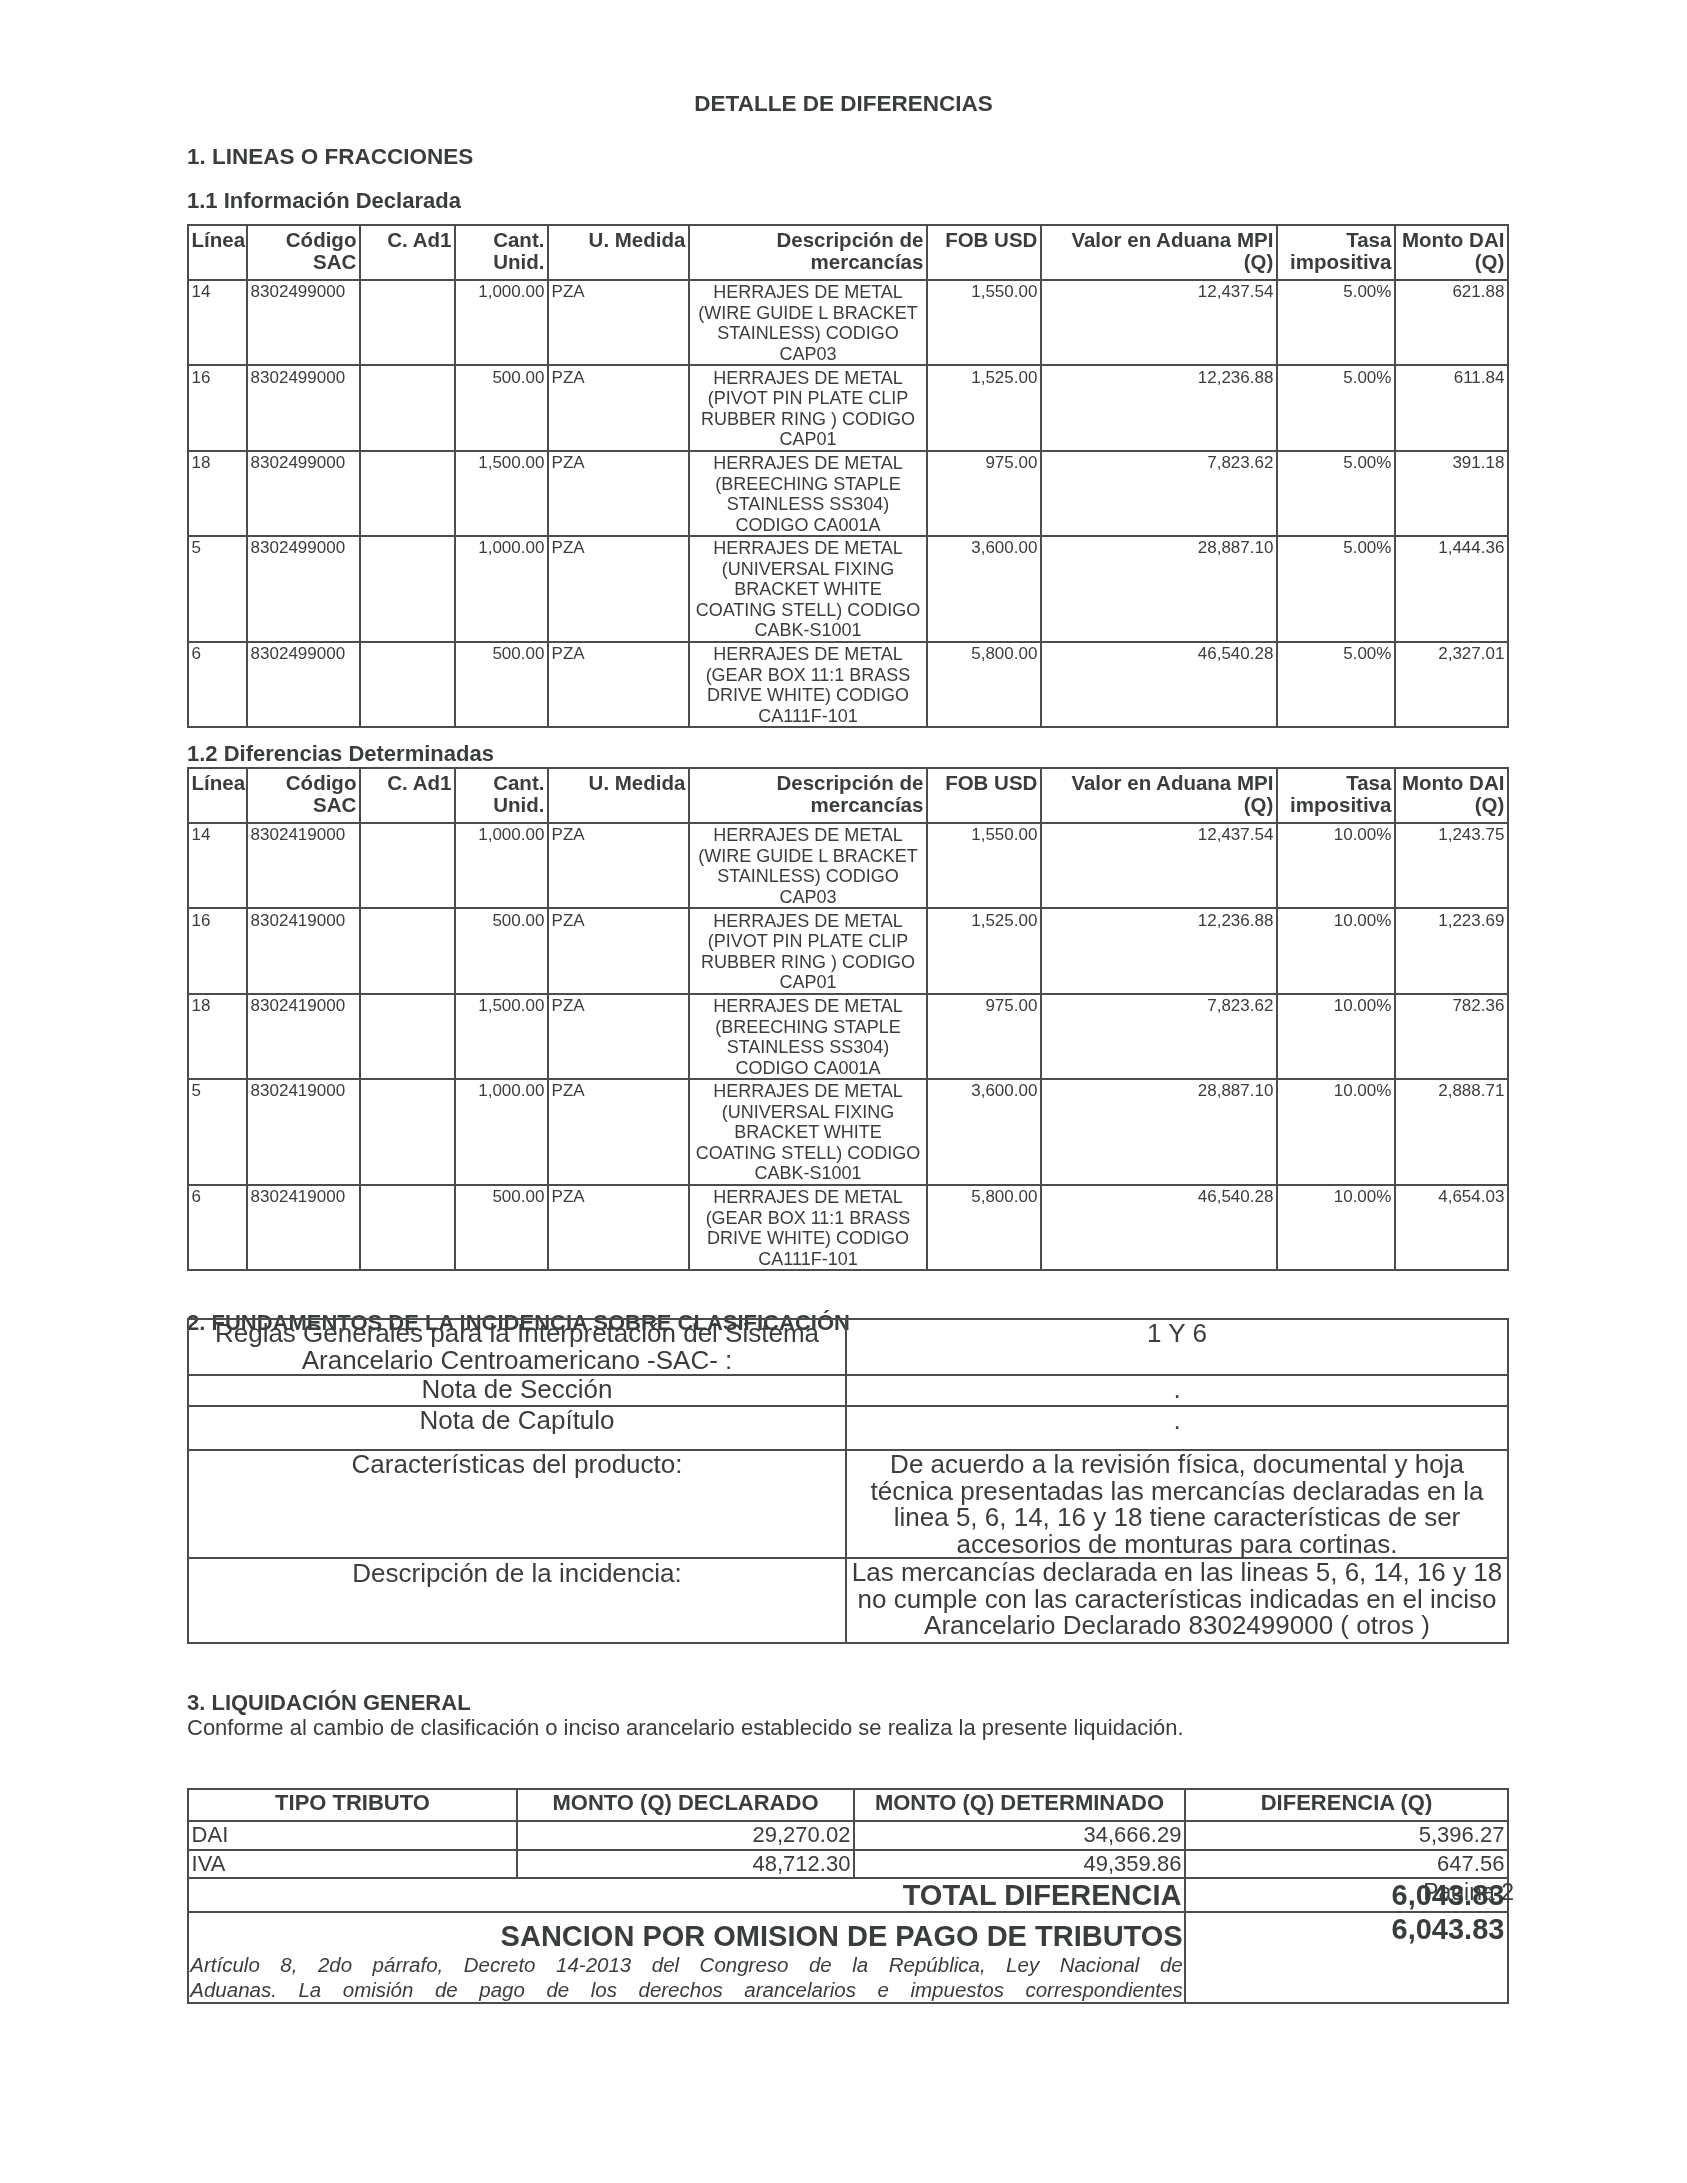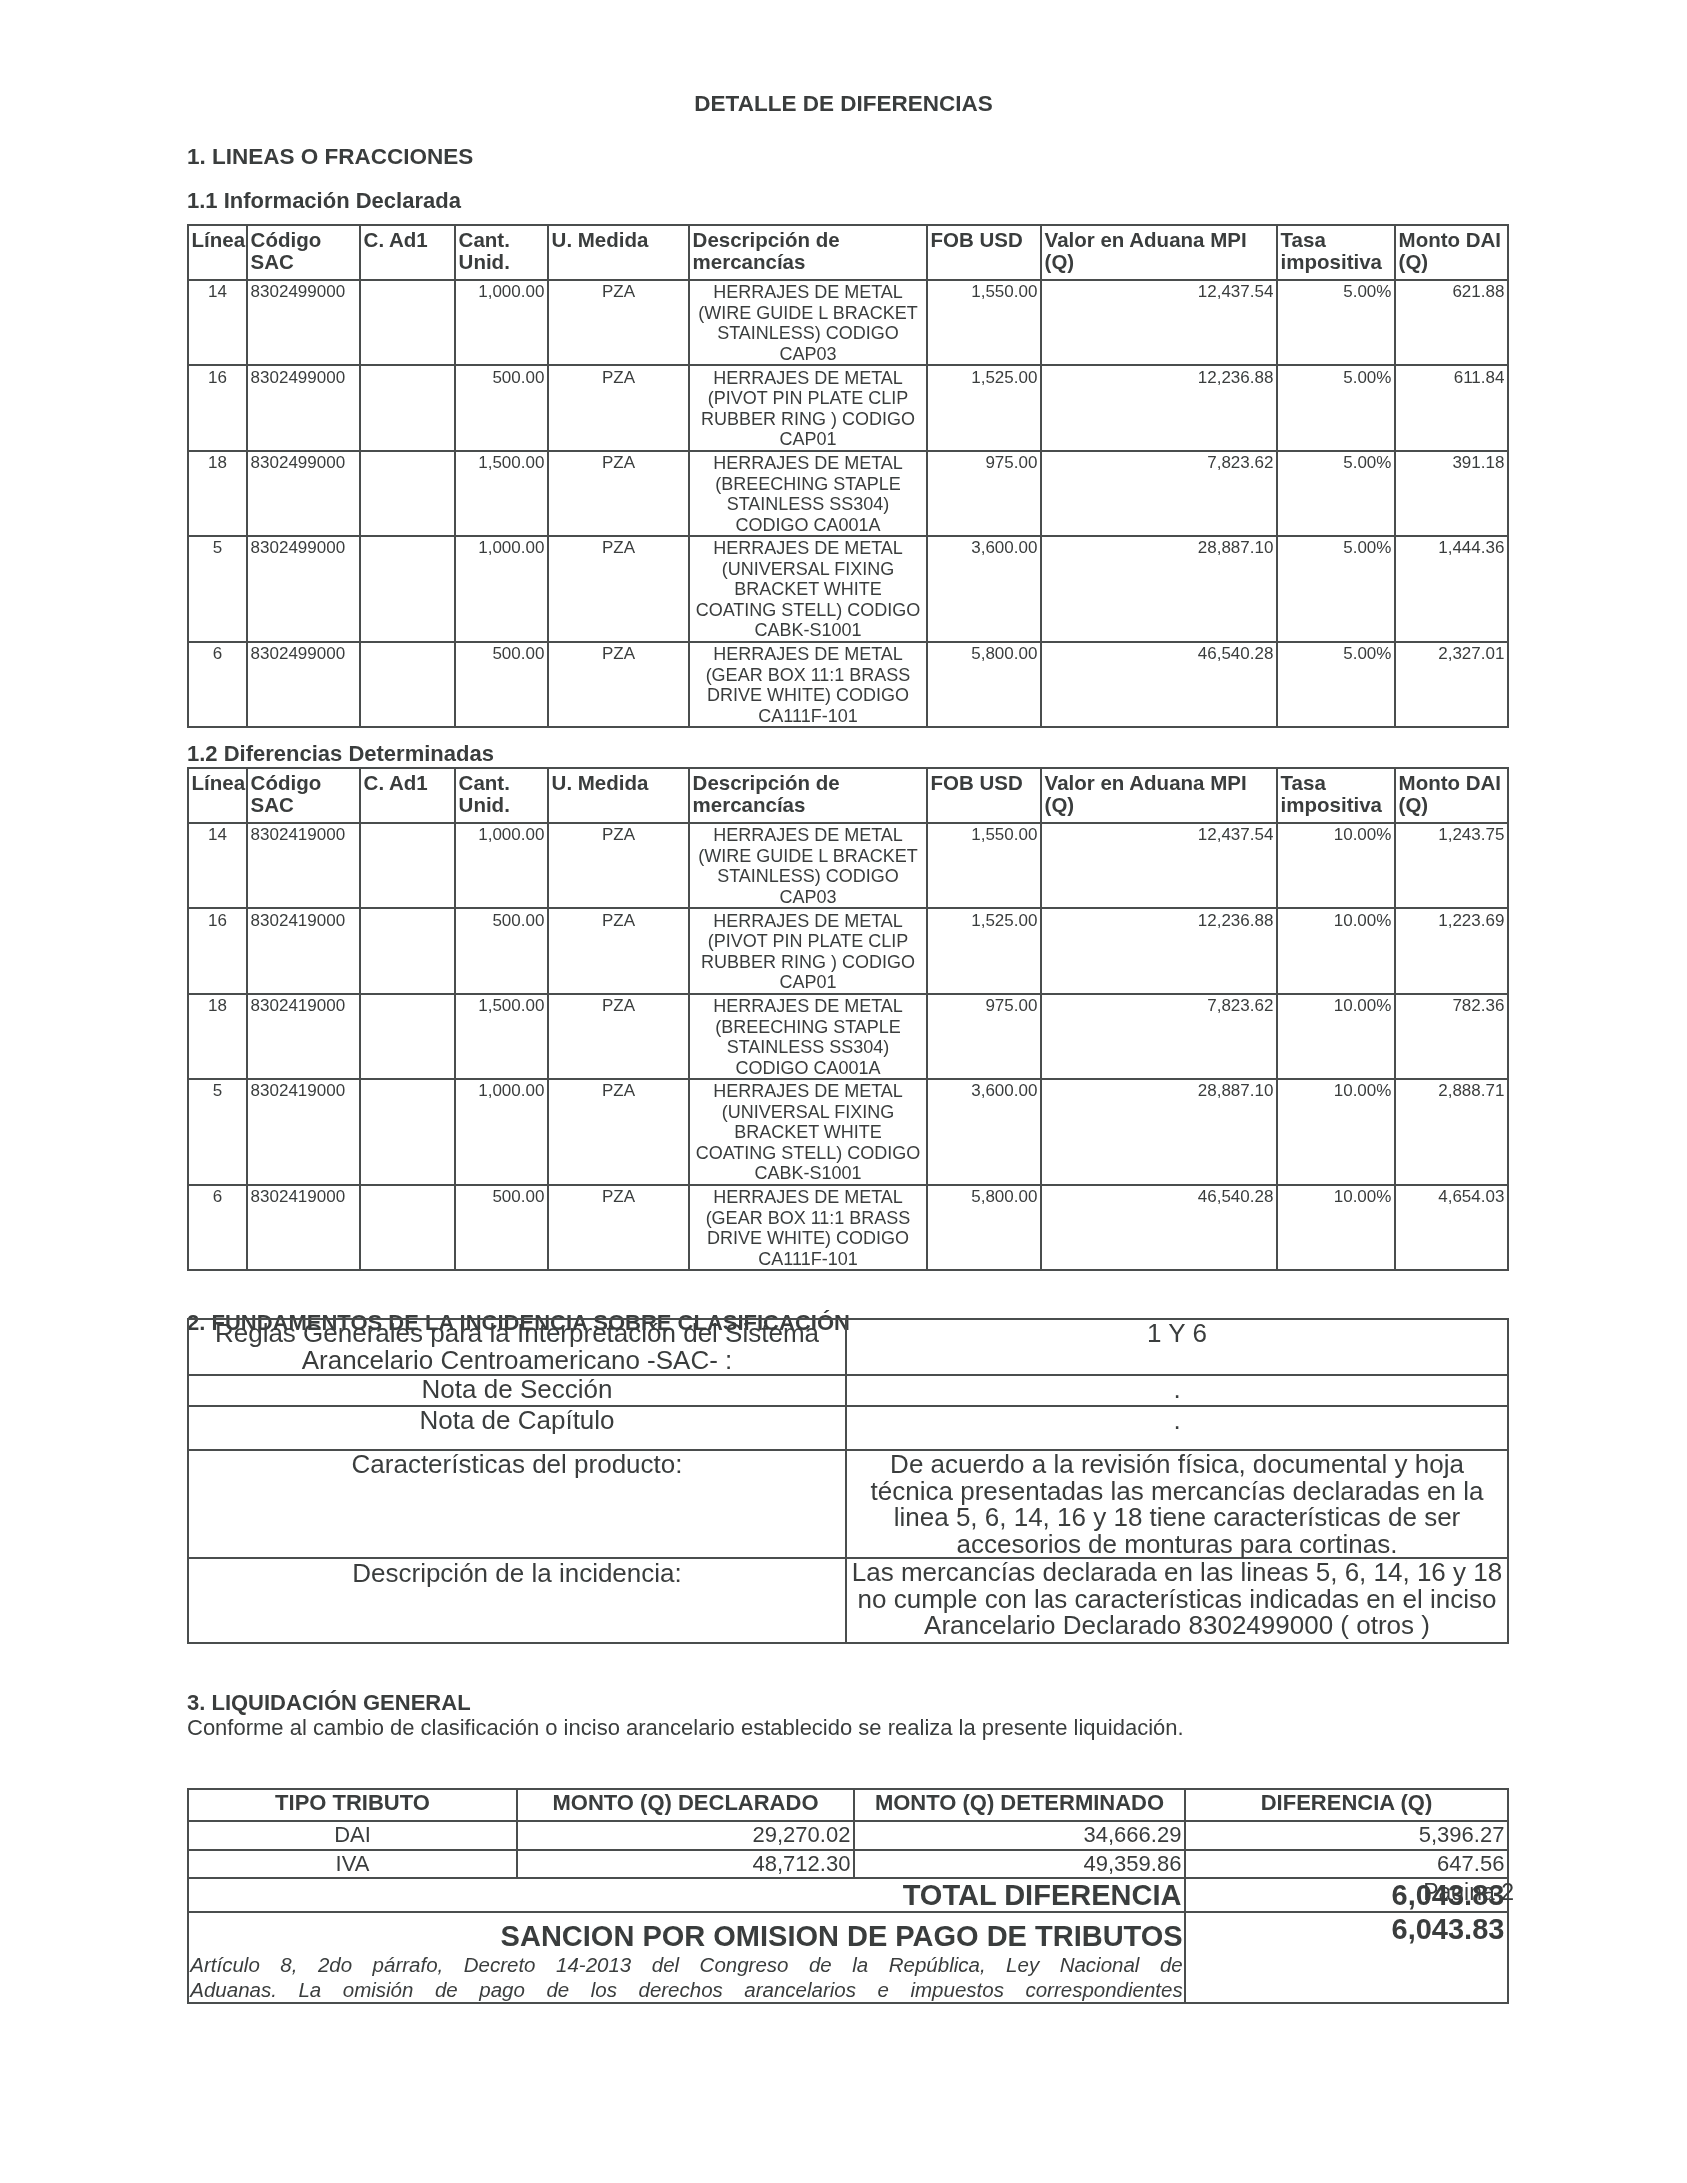--- a/index.html
+++ b/index.html
@@ -7,23 +7,23 @@
     width: 1687px; height: 2183px; position: relative; overflow: hidden;
     font-family: "Liberation Sans", sans-serif; color: #3a3d3d;
   }
   .abs { position: absolute; }
   .title { left: 0; width: 1687px; top: 91px; text-align: center; font-size: 22.5px; font-weight: bold; }
   .h1 { font-size: 22.5px; font-weight: bold; }
   .h2 { font-size: 22px; font-weight: bold; }
   table { border-collapse: collapse; table-layout: fixed; }
   td, th { border: 2px solid #4a4d4d; padding: 0 2.6px; vertical-align: top; }
   .lt { left: 187px; width: 1320px; font-size: 17px; }
-  .lt th { font-size: 20.5px; font-weight: bold; text-align: left; line-height: 22.5px; padding-top: 2.6px; padding-bottom: 2.6px; height: 48px; vertical-align: top; }
+  .lt th { font-size: 20.5px; font-weight: bold; text-align: right; line-height: 22.5px; padding-top: 2.6px; padding-bottom: 2.6px; height: 48px; vertical-align: top; }
   .lt td { line-height: 20.5px; padding-top: 1.3px; }
-  .c { text-align: center; }
+  .c { }
   .r { text-align: right; }
   .desc { text-align: center; font-size: 18px; }
   .fund { left: 187px; width: 1320px; font-size: 26px; }
   .fund td { text-align: center; line-height: 26.5px; padding-top: 0; }
   .liq { left: 187px; width: 1320px; font-size: 22px; }
   .liq td { line-height: 26.5px; padding-top: 0; }
   .liq .hd { font-weight: bold; text-align: center; }
   .big { font-size: 29px; font-weight: bold; margin-top: 7px; }
   .ital { font-style: italic; font-size: 20.5px; text-align: justify; text-align-last: justify; line-height: 25px; }
   .footer { right: 173px; top: 1879px; font-size: 23px; }

